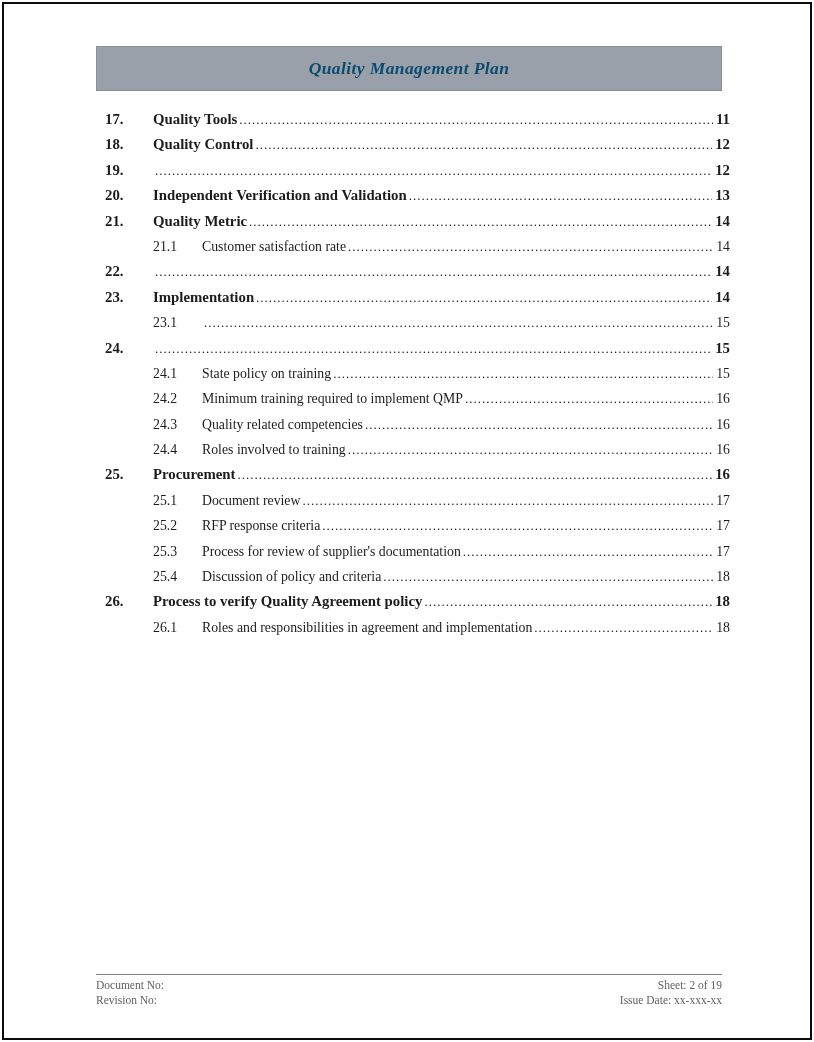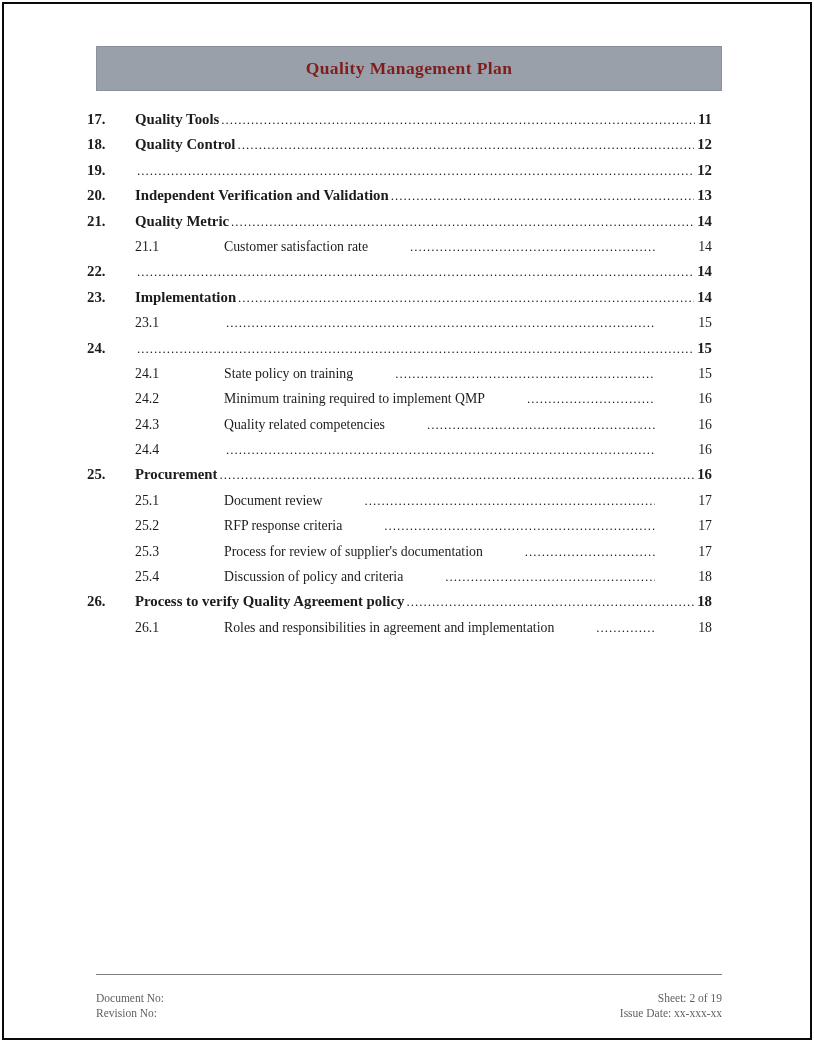--- a/index.html
+++ b/index.html
@@ -27,67 +27,67 @@
     top: 42px;
     width: 626px;
     height: 45px;
     background: var(--header-bar);
     border: 1px solid var(--header-bar-border);
     display: flex;
     align-items: center;
     justify-content: center;
   }
   .header-title {
-    color: #7f1d1d;
+    color: #0c4a6e;
     font-size: 17.5px;
     font-weight: bold;
     letter-spacing: 0.4px;
+    font-style: italic;
   }
   .toc {
     position: absolute;
-    left: 83px;
+    left: 101px;
     top: 103px;
     width: 625px;
   }
   .toc-row {
     display: flex;
     align-items: baseline;
     height: 25.4px;
     line-height: 25.4px;
     white-space: nowrap;
   }
   .toc-row.lvl1 {
     font-weight: bold;
     font-size: 14.8px;
   }
   .toc-row.lvl1 .toc-num { width: 48px; flex: none; }
   .toc-row.lvl2 {
     font-size: 13.8px;
     padding-left: 48px;
-    gap: 40px;
   }
   .toc-row.lvl2 .toc-num { width: 49px; flex: none; }
   .toc-title { flex: none; }
   .toc-leader {
     flex: 1;
     overflow: hidden;
     white-space: nowrap;
     font-weight: 400;
     font-size: 13px;
     letter-spacing: 1px;
     margin: 0 3px 0 2px;
   }
   .toc-page { flex: none; }
   .footer {
     position: absolute;
     left: 92px;
     top: 970px;
     width: 626px;
     border-top: 1px solid #808080;
-    padding-top: 16px;
+    padding-top: 3px;
     display: flex;
     justify-content: space-between;
     color: var(--footer-text);
     font-size: 11.5px;
     line-height: 14.5px;
   }
   .footer-col-right { text-align: right; margin-left: 8px; }
 </style>
 </head>
 <body>
@@ -168,20 +168,21 @@
         <span class="toc-page">16</span>
       </div>
       <div class="toc-row lvl2">
         <span class="toc-num">24.3</span>
         <span class="toc-title">Quality related competencies</span>
         <span class="toc-leader">............................................................................................................................................................................................................................................................................................................</span>
         <span class="toc-page">16</span>
       </div>
       <div class="toc-row lvl2">
         <span class="toc-num">24.4</span>
+        <span class="toc-title">Roles involved to training</span>
         <span class="toc-leader">............................................................................................................................................................................................................................................................................................................</span>
         <span class="toc-page">16</span>
       </div>
       <div class="toc-row lvl1">
         <span class="toc-num">25.</span>
         <span class="toc-title">Procurement</span>
         <span class="toc-leader">............................................................................................................................................................................................................................................................................................................</span>
         <span class="toc-page">16</span>
       </div>
       <div class="toc-row lvl2">

